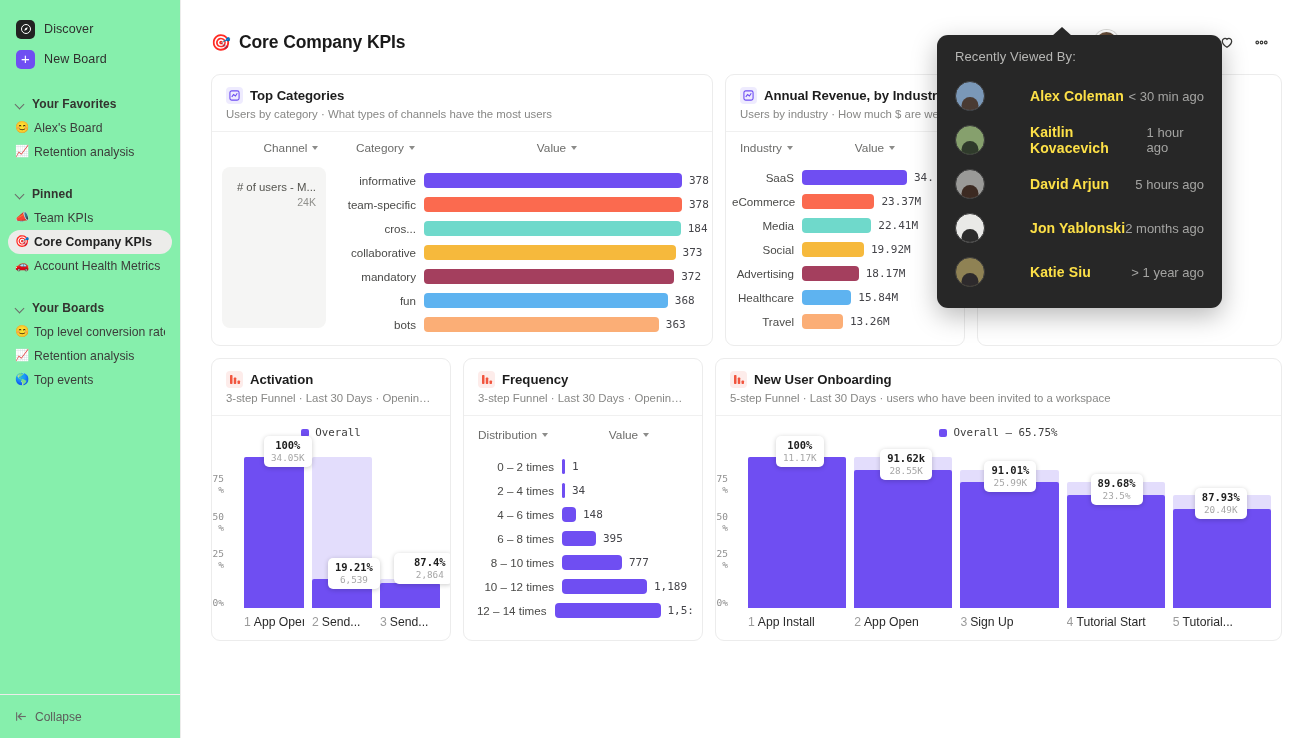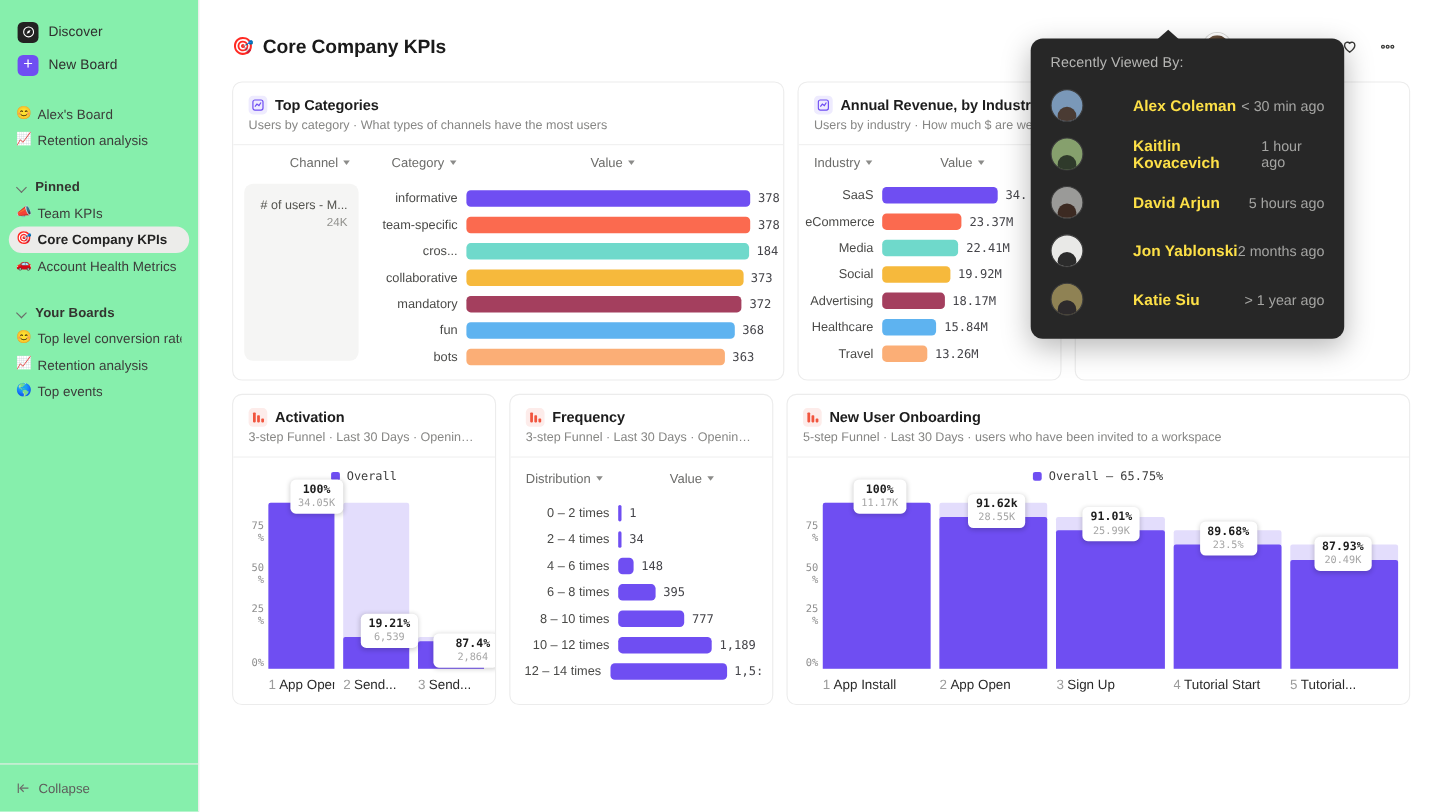--- a/index.html
+++ b/index.html
@@ -214,21 +214,21 @@
   }
   .legend-sw { width: 8px; height: 8px; border-radius: 2px; background:#6f4ef2; }
   .legend-label {
     font-size: 10.8px; color: #3d3d3d; font-family: "DejaVu Sans Mono", monospace;
   }
   .funnel-wrap { position: relative; display:flex; padding: 0 10px 0 6px; }
   .yaxis {
     width: 26px; flex:0 0 26px; position: relative;
     font-family:"DejaVu Sans Mono", monospace; font-size:9.5px; color:#8f8f8f;
   }
-  .ytick { position:absolute; right:4px; text-align:right; line-height:11px; }
+  .ytick { position:absolute; right:20px; text-align:right; line-height:11px; }
   .bars { flex:1; display:flex; gap: 8px; position: relative; justify-content: center; }
   .bar-col { flex:1; position: relative; }
   .bar-ghost {
     position:absolute; left:0; right:0; bottom:0;
     background:#e3ddfc; border-radius: 2px 2px 0 0;
   }
   .bar-fill {
     position:absolute; left:0; right:0; bottom:0;
     background:#6f4ef2; border-radius: 2px 2px 0 0;
   }
@@ -302,20 +302,24 @@
 
       <div class="side-entry">
         <span class="sq-icon sq-purple">
             <span class="plus-glyph">+</span>
           </span>
         <span class="side-entry-label">New Board</span>
       </div>
     </div>
 
     <div class="side-section">
+      <div class="side-head">
+        <span class="chev"></span>
+        <span class="side-head-label">Your Favorites</span>
+      </div>
       <div class="side-row">
         <span class="side-row-emoji">😊</span>
         <span class="side-row-label">Alex's Board</span>
       </div>
       <div class="side-row">
         <span class="side-row-emoji">📈</span>
         <span class="side-row-label">Retention analysis</span>
       </div>
     </div>
 
@@ -618,21 +622,21 @@
                   <div class="bar-ghost" style="height: 151px;"></div>
                   <div class="bar-fill" style="height: 29.0071px;"></div>
                   <div class="bar-tip" style="bottom: 19.0071px; left: 16px;">
                     <div class="tip-a">19.21%</div>
                     <div class="tip-b">6,539</div>
                   </div>
                 </div>
                 <div class="bar-col">
                   <div class="bar-ghost" style="height: 29.0071px;"></div>
                   <div class="bar-fill" style="height: 25.368px;"></div>
-                  <div class="bar-tip" style="bottom: 1px; left: 14px; padding-left: 20px;">
+                  <div class="bar-tip" style="bottom: 24px; left: 14px; padding-left: 20px;">
                     <div class="tip-a">87.4%</div>
                     <div class="tip-b">2,864</div>
                   </div>
                 </div>
               </div>
           </div>
           <div class="xlabels" id="act-x">
               <div class="xlab"><span class="num">1</span>App Open</div>
               <div class="xlab"><span class="num">2</span>Send...</div>
               <div class="xlab"><span class="num">3</span>Send...</div>

